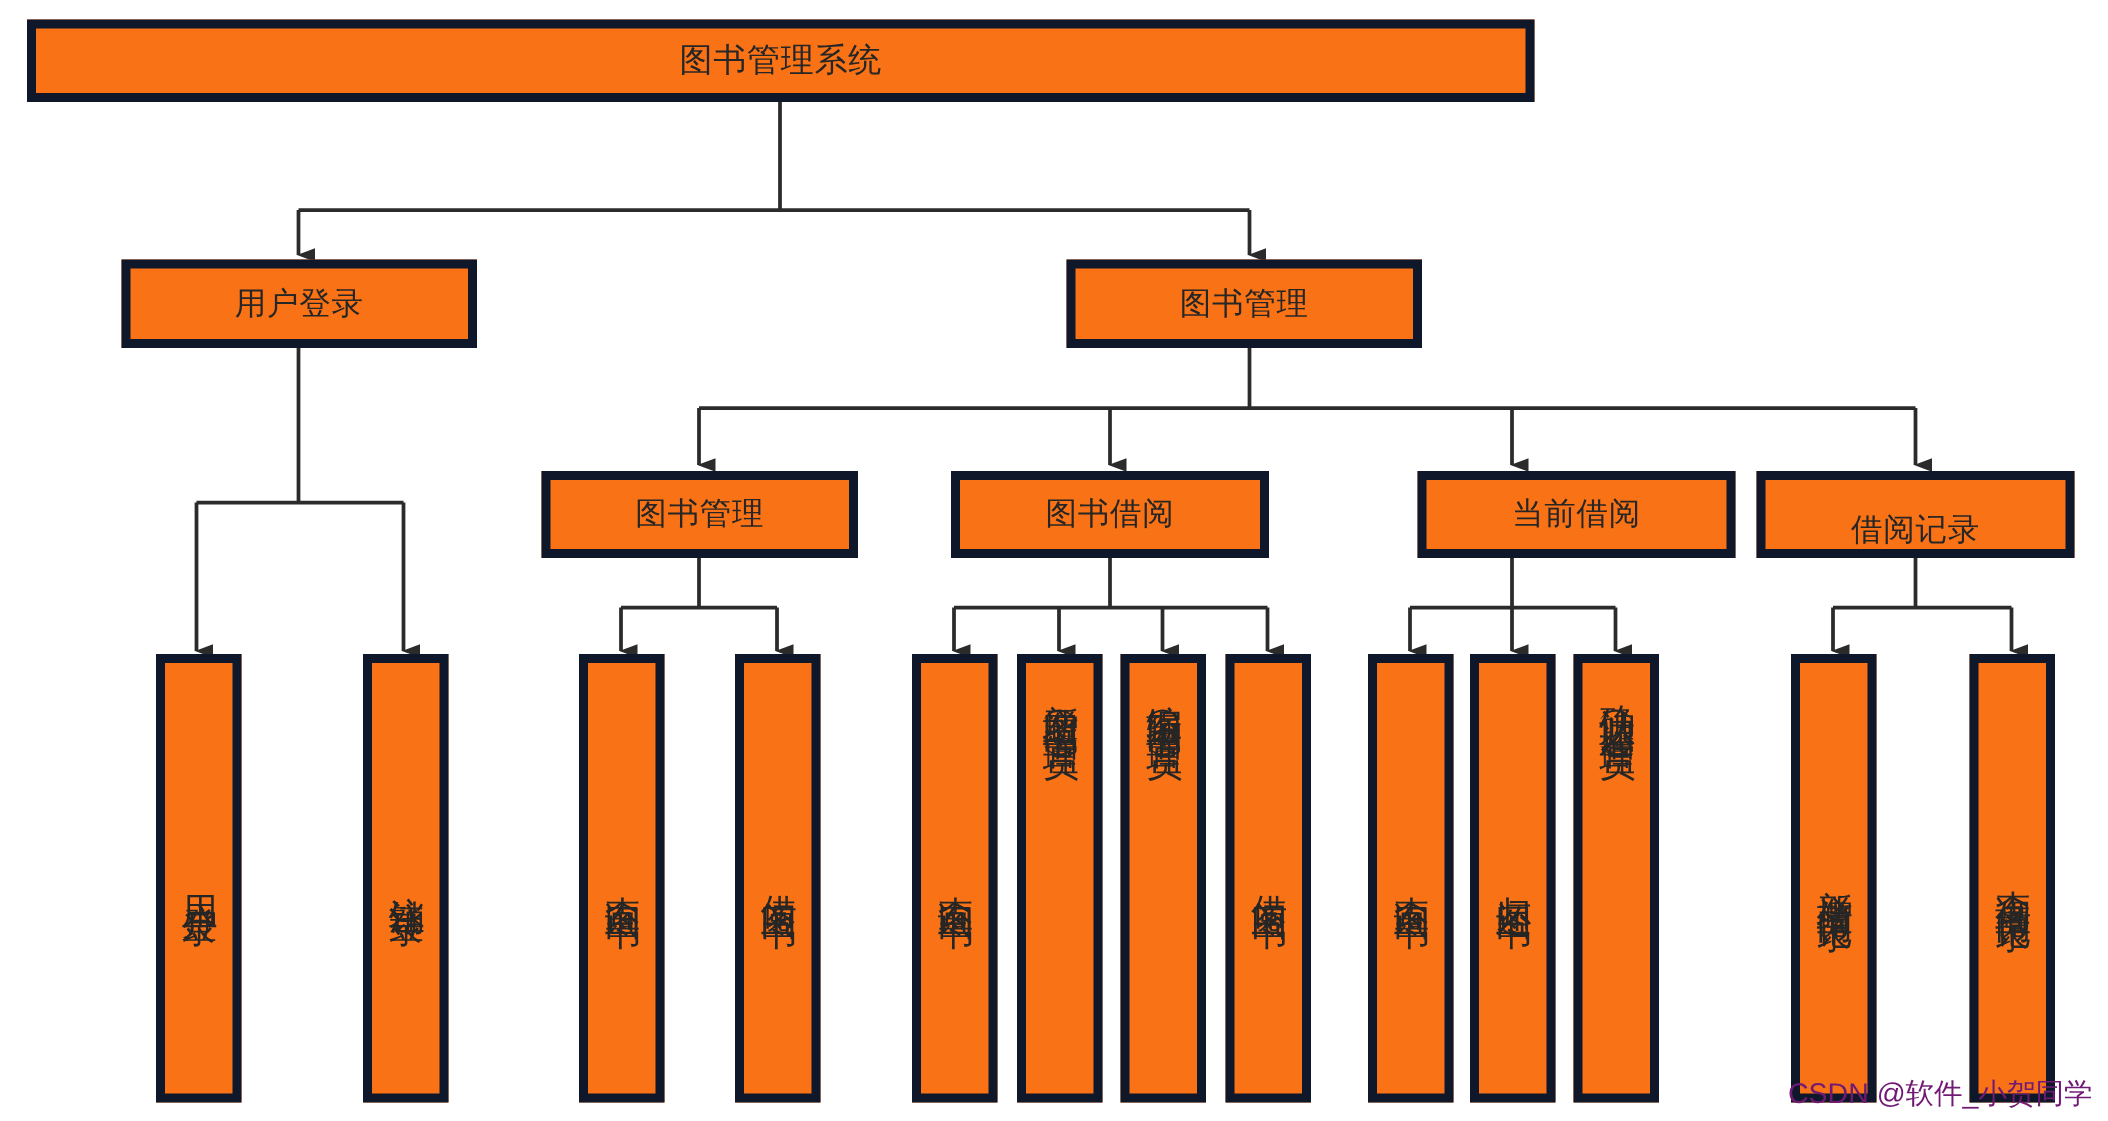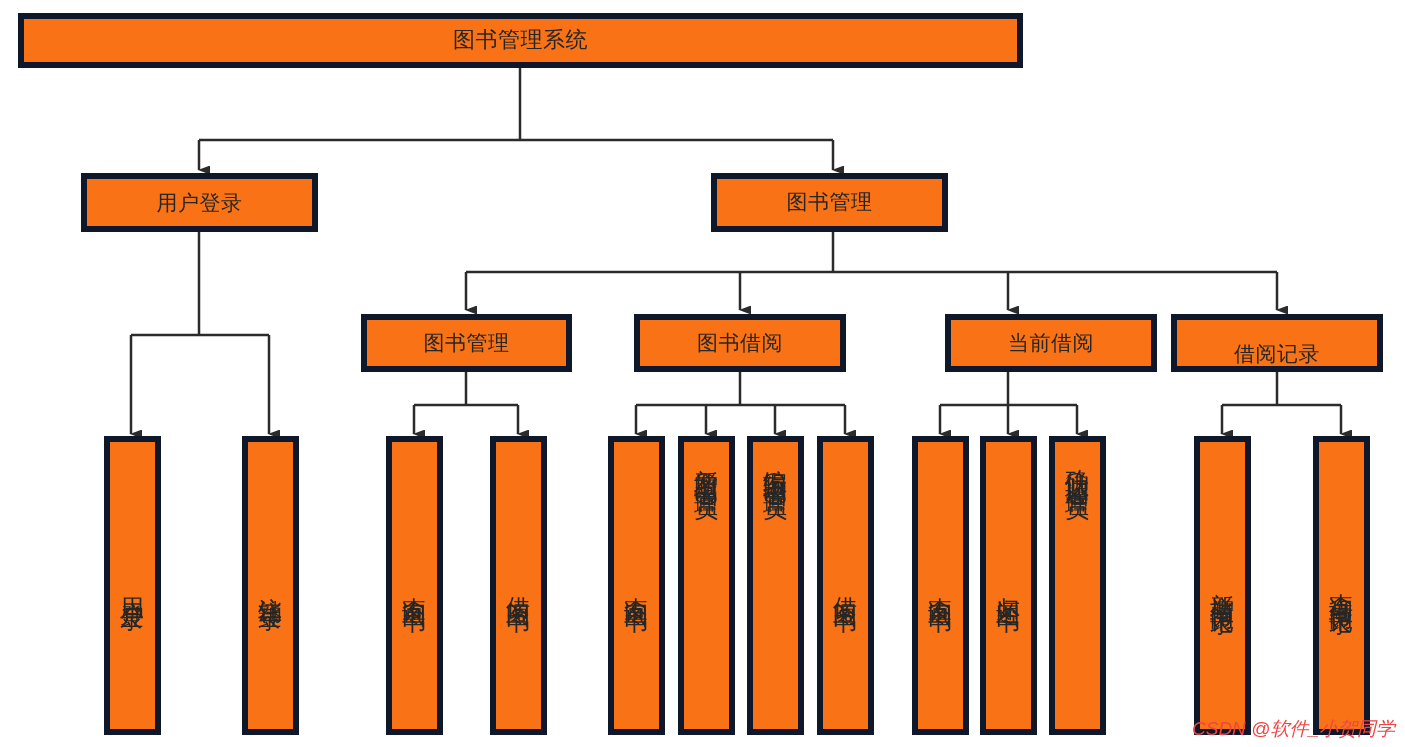--- a/index.html
+++ b/index.html
@@ -62,26 +62,25 @@
     line-height: 1.05;
     letter-spacing: 4px;
     white-space: nowrap;
   }
   .node-leaf.leaf-center {
     align-items: center;
     padding-top: 0;
   }
   .watermark {
     position: absolute;
-    color: #ef4444;
+    color: #701a75;
     font-size: 19px;
     white-space: nowrap;
     z-index: 3;
     font-family: "Liberation Sans", "DejaVu Sans", sans-serif;
-    font-style: italic;
   }
 </style>
 </head>
 <body>
 
 <div id="diagram-root">
 
   <svg id="edge-layer" viewBox="0 0 1405 747" width="1405" height="747" xmlns="http://www.w3.org/2000/svg">
     <defs>
       <marker id="arrowhead" markerWidth="9" markerHeight="12" refX="4.5" refY="11" orient="auto" markerUnits="userSpaceOnUse">

